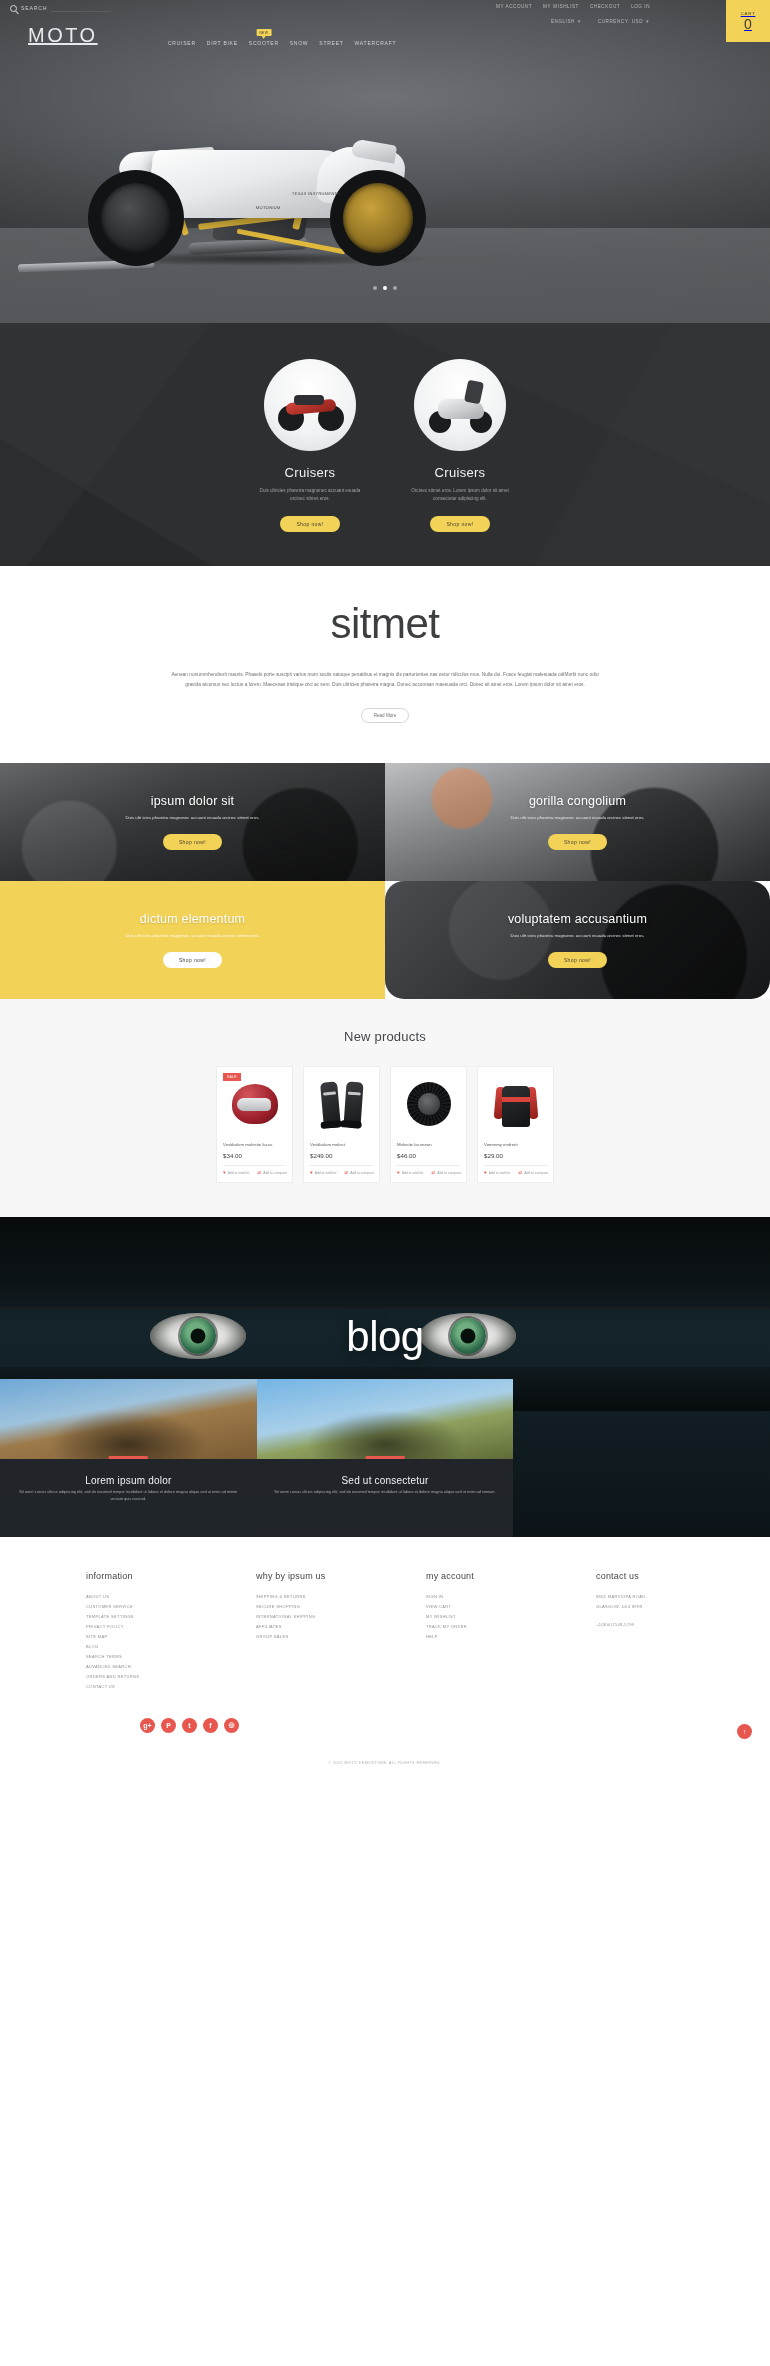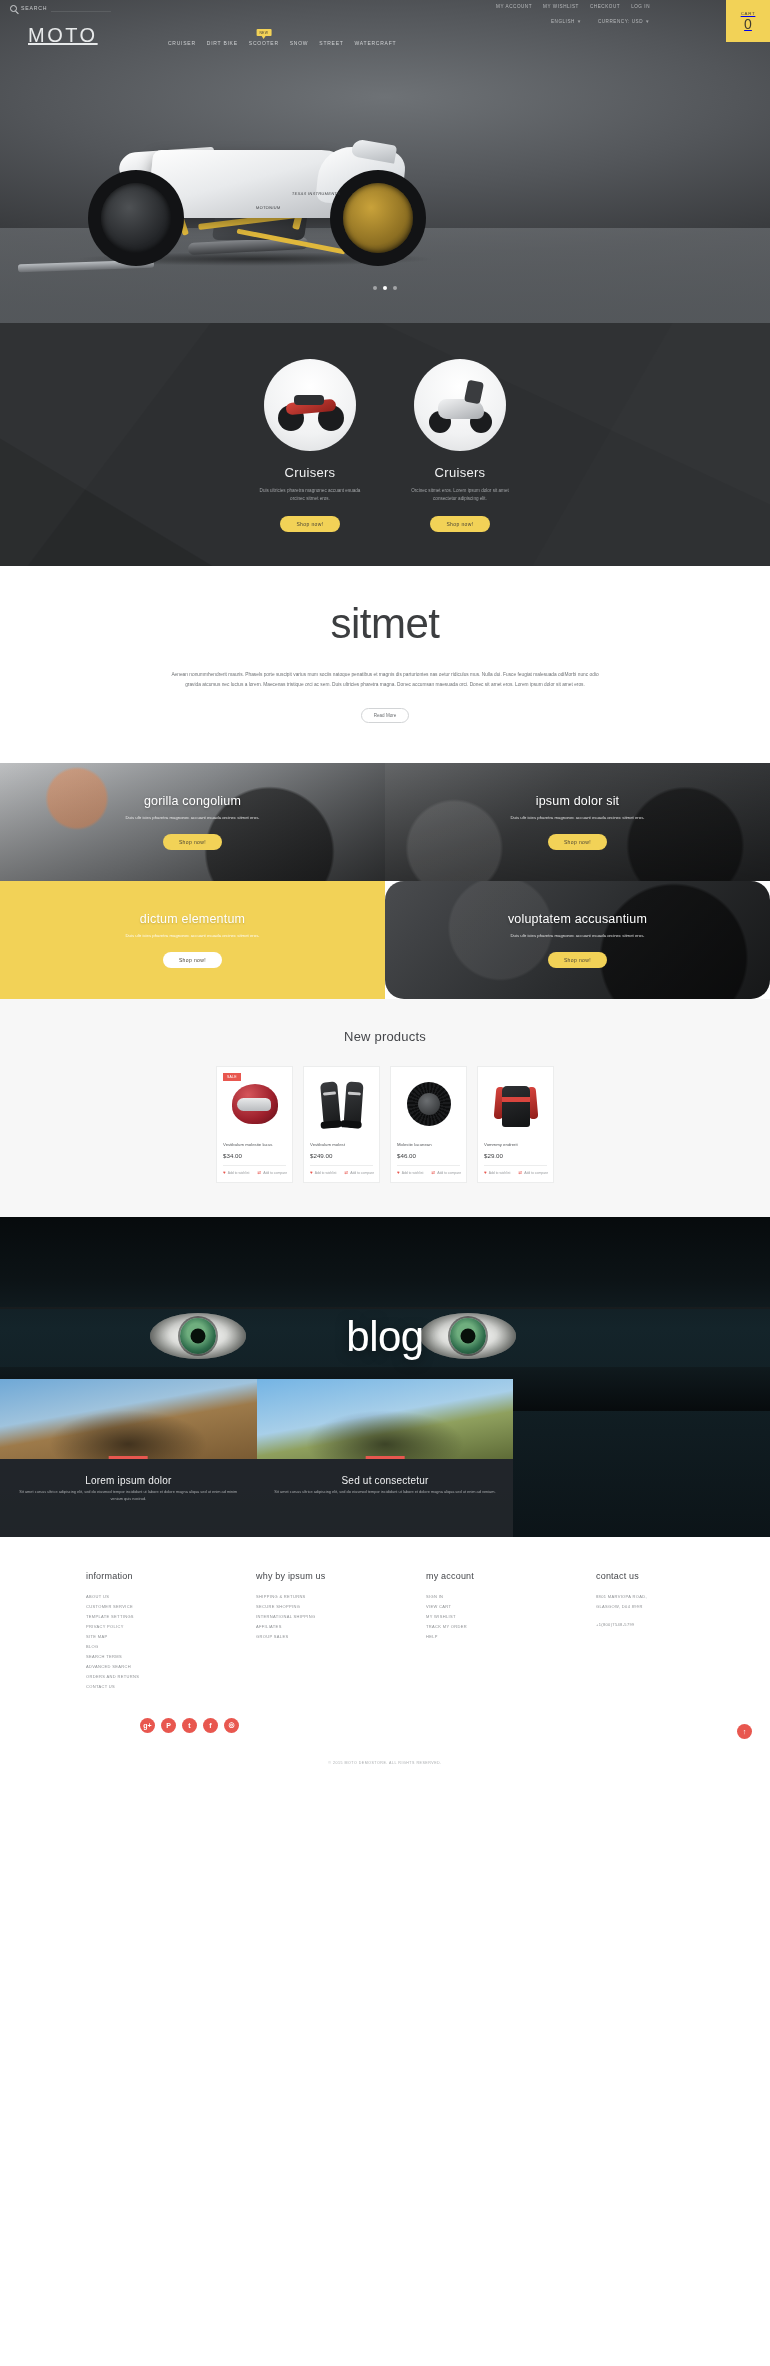--- a/index.html
+++ b/index.html
@@ -548,30 +548,30 @@
     </div>
   </section>
 
   <section class="welcome">
     <h1>sitmet</h1>
     <p>Aenean nonummhendrerit mauris. Phasels porte suscipit varius mum sociis natoque penatibus et magnis dis parturiontes nas oetur ridiculus mus. Nulla dui. Fusce feugiat malesuada odiMorbi nunc odio gravida atcursus nec luctus a lorem. Maecenas tristique orci ac sem. Duis ultricies pharetra magna. Donec accumsan maesuada orci. Donec sit amet eros. Lorem ipsum dolor sit amet eros.</p>
     <a href="#" class="btn-outline">Read More</a>
   </section>
 
   <section class="promos">
+    <div class="tile tile-1">
+      <div class="tile-inner">
+        <h3>ipsum dolor sit</h3>
+        <p>Duis ultr icies pharetra magnonec accuant esuada orcinec sitmet eros.</p>
+        <a href="#" class="btn-yellow">Shop now!</a>
+      </div>
+    </div>
     <div class="tile tile-2">
       <div class="tile-inner">
         <h3>gorilla congolium</h3>
-        <p>Duis ultr icies pharetra magnonec accuant esuada orcinec sitmet eros.</p>
-        <a href="#" class="btn-yellow">Shop now!</a>
-      </div>
-    </div>
-    <div class="tile tile-1">
-      <div class="tile-inner">
-        <h3>ipsum dolor sit</h3>
         <p>Duis ultr icies pharetra magnonec accuant esuada orcinec sitmet eros.</p>
         <a href="#" class="btn-yellow">Shop now!</a>
       </div>
     </div>
     <div class="tile tile-3">
       <div class="tile-inner">
         <h3>dictum elementum</h3>
         <p>Duis ultr icies pharetra magnonec accuant esuada orcinec sitmet eros.</p>
         <a href="#" class="btn-white">Shop now!</a>
       </div>

